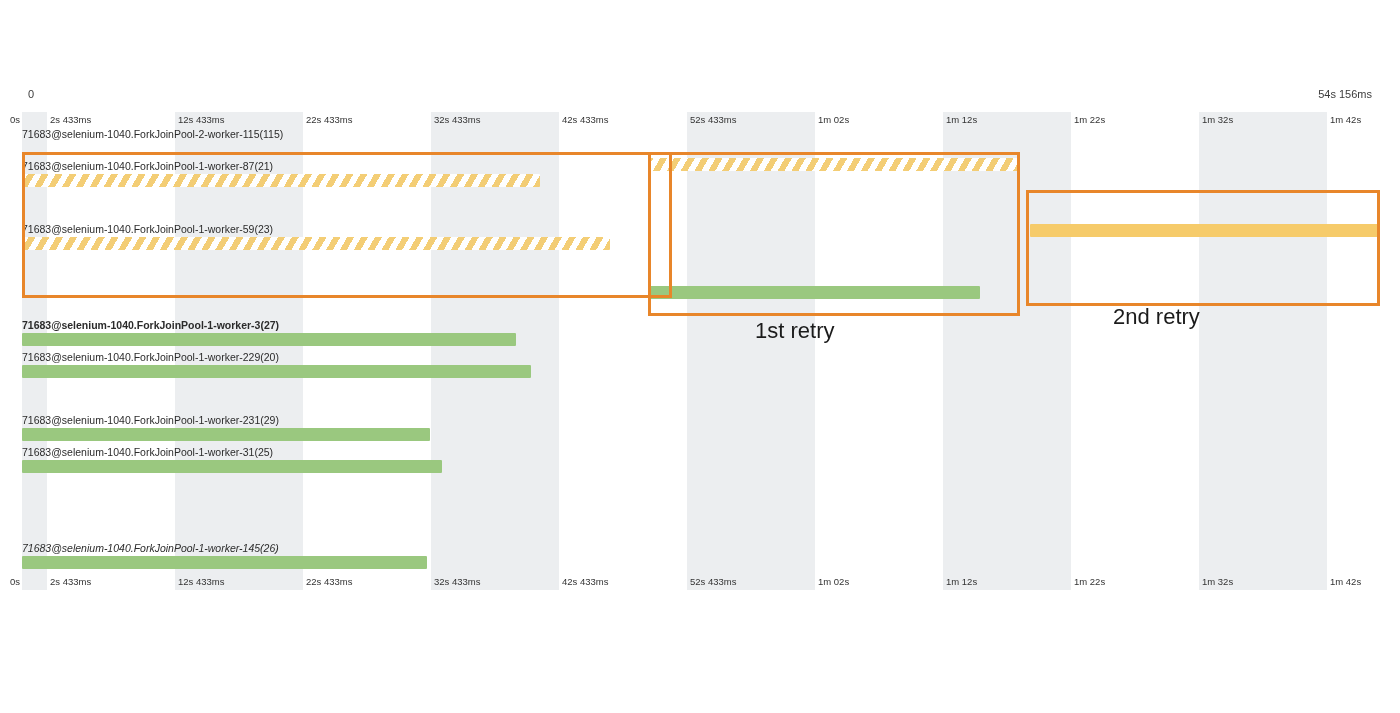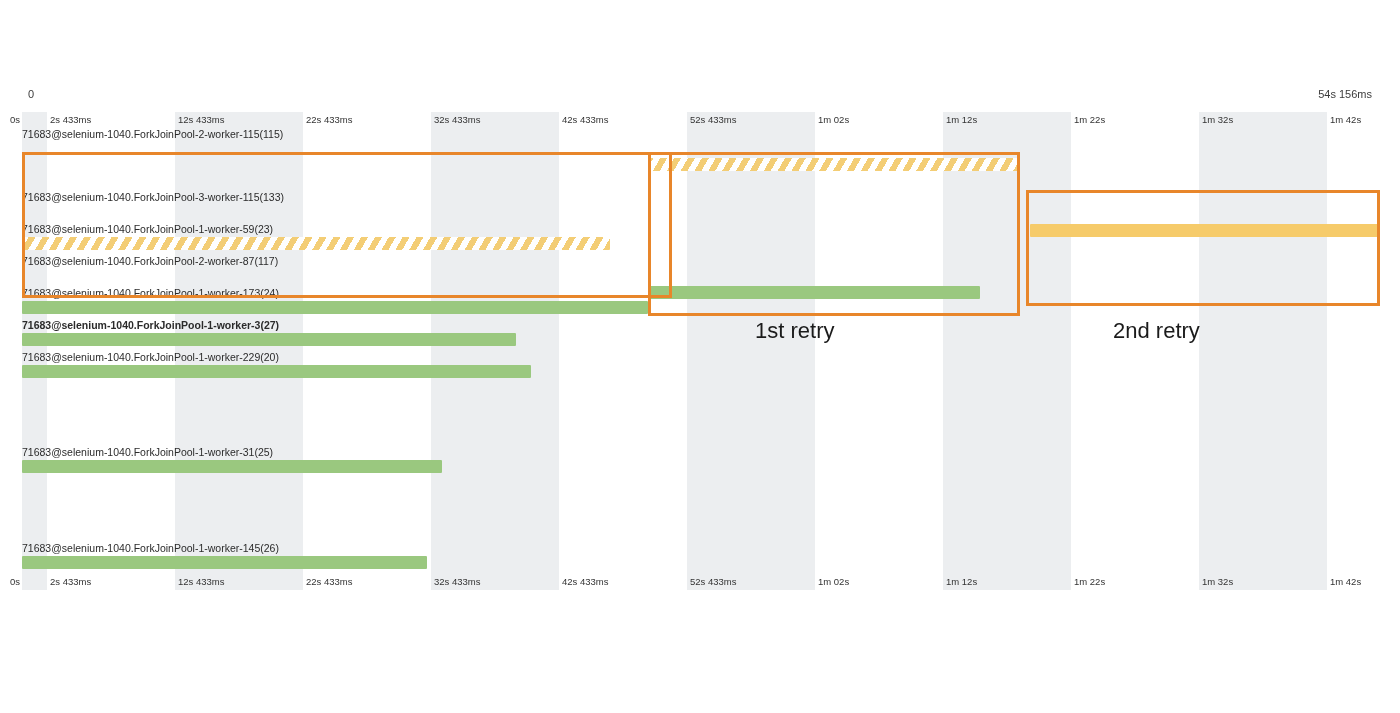--- a/index.html
+++ b/index.html
@@ -102,61 +102,59 @@
         <span class="tick" style="left: 924px;">1m 12s</span>
         <span class="tick" style="left: 1052px;">1m 22s</span>
         <span class="tick" style="left: 1180px;">1m 32s</span>
         <span class="tick" style="left: 1308px;">1m 42s</span>
       </div>
 
     <div class="rows" id="rows">
         <div class="row" style="top: 0px; height: 30px;">
           <span class="rlabel">71683@selenium-1040.ForkJoinPool-2-worker-115(115)</span>
         </div>
-        <div class="row" style="top: 63px; height: 30px;">
-          <span class="rlabel">71683@selenium-1040.ForkJoinPool-3-worker-115(133)</span>
+        <div class="row" style="top: 32px; height: 30px;">
+          <span class="rlabel">71683@selenium-1040.ForkJoinPool-1-worker-87(21)</span>
+          <div class="bar hatch" style="left: 0px; width: 518px; top: 14px;"></div>
         </div>
         <div class="row" style="top: 95px; height: 30px;">
           <span class="rlabel">71683@selenium-1040.ForkJoinPool-1-worker-59(23)</span>
           <div class="bar hatch" style="left: 0px; width: 588px; top: 14px;"></div>
-        </div>
-        <div class="row" style="top: 127px; height: 30px;">
-          <span class="rlabel">71683@selenium-1040.ForkJoinPool-2-worker-87(117)</span>
-        </div>
-        <div class="row" style="top: 159px; height: 30px;">
-          <span class="rlabel">71683@selenium-1040.ForkJoinPool-1-worker-173(24)</span>
-          <div class="bar green" style="left: 0px; width: 626px; top: 14px;"></div>
         </div>
         <div class="row" style="top: 191px; height: 30px; font-weight: bold;">
           <span class="rlabel">71683@selenium-1040.ForkJoinPool-1-worker-3(27)</span>
           <div class="bar green" style="left: 0px; width: 494px; top: 14px;"></div>
         </div>
         <div class="row" style="top: 223px; height: 30px;">
           <span class="rlabel">71683@selenium-1040.ForkJoinPool-1-worker-229(20)</span>
           <div class="bar green" style="left: 0px; width: 509px; top: 14px;"></div>
         </div>
+        <div class="row" style="top: 286px; height: 30px;">
+          <span class="rlabel">71683@selenium-1040.ForkJoinPool-1-worker-231(29)</span>
+          <div class="bar green" style="left: 0px; width: 408px; top: 14px;"></div>
+        </div>
         <div class="row" style="top: 318px; height: 30px; padding-left: 6px;">
           <span class="rlabel">71683@selenium-1040.ForkJoinPool-1-worker-31(25)</span>
           <div class="bar green" style="left: 0px; width: 420px; top: 14px;"></div>
         </div>
-        <div class="row" style="top: 414px; height: 30px;">
+        <div class="row" style="top: 414px; height: 30px; font-style: italic;">
           <span class="rlabel">71683@selenium-1040.ForkJoinPool-1-worker-145(26)</span>
           <div class="bar green" style="left: 0px; width: 405px; top: 14px;"></div>
         </div>
       </div>
 
     <div id="retrybars">
         <div class="bar hatch" style="position: absolute; left: 628px; top: 46px; width: 370px;"></div>
         <div class="bar green" style="position: absolute; left: 628px; top: 174px; width: 330px;"></div>
         <div class="bar solidyellow" style="position: absolute; left: 1008px; top: 112px; width: 348px;"></div>
       </div>
     <div id="oboxes">
         <div class="obox" style="left: 0px; top: 40px; width: 650px; height: 146px;"></div>
         <div class="obox" style="left: 626px; top: 40px; width: 372px; height: 164px;"></div>
         <div class="obox" style="left: 1004px; top: 78px; width: 354px; height: 116px;"></div>
       </div>
   </div>
 
   <div id="retrylabels">
       <div class="retry-label" style="left: 755px; top: 318px;">1st retry</div>
-      <div class="retry-label" style="left: 1113px; top: 318px;">2nd retry</div>
+      <div class="retry-label" style="left: 1113px; top: 304px;">2nd retry</div>
     </div>
 </div>
 
 </body></html>

